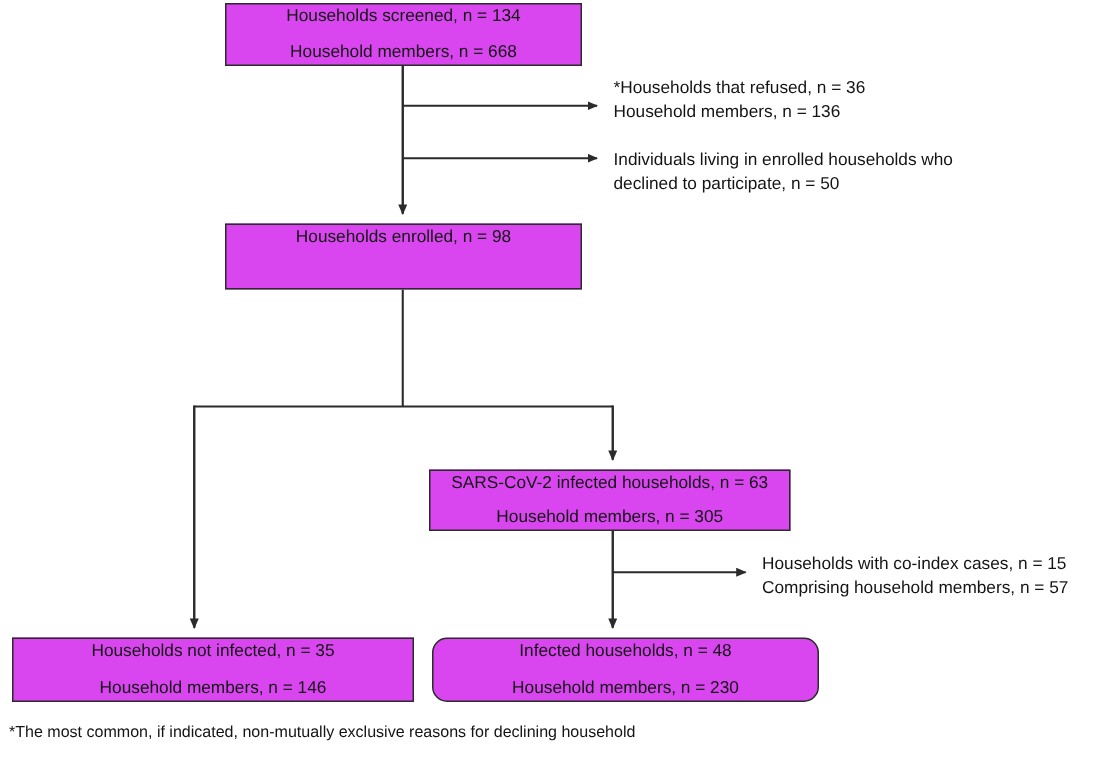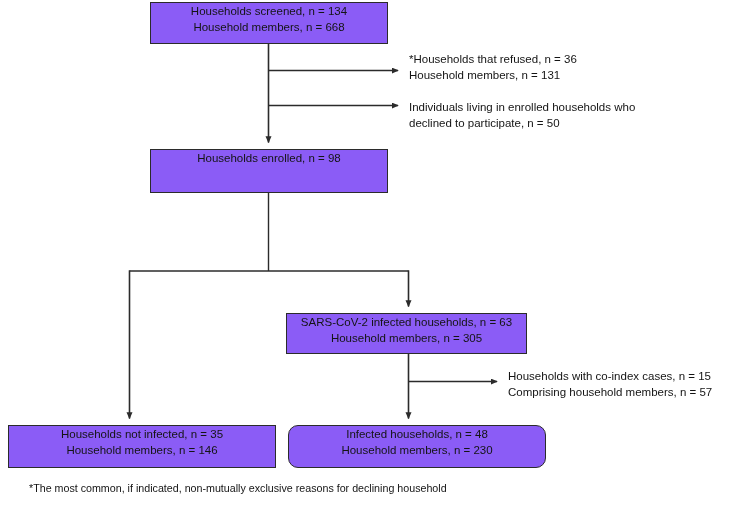--- a/index.html
+++ b/index.html
@@ -26,25 +26,25 @@
     left: 0;
     top: 0;
     width: 729px;
     height: 514px;
     pointer-events: none;
   }
   .node-box {
     position: absolute;
     box-sizing: border-box;
     border: 1px solid #2b2b2b;
-    background: #8b5cf6;
+    background: #d946ef;
     display: flex;
     flex-direction: column;
     align-items: center;
-    justify-content: flex-start;
+    justify-content: space-between;
     text-align: center;
     font-size: 11.5px;
     line-height: 16px;
     color: #141414;
   }
   .node-box .line {
     white-space: nowrap;
     display: block;
   }
   .side-note {
@@ -72,21 +72,21 @@
   }
   
   #box-screened   { left: 150px; top: 2px;   width: 238px; height: 42px; }
   #box-enrolled   { left: 150px; top: 149px; width: 238px; height: 44px; }
   #box-sars       { left: 286px; top: 313px; width: 241px; height: 41px; }
   #box-notinf     { left: 8px;   top: 425px; width: 268px; height: 43px; }
   #box-infected   { left: 288px; top: 425px; width: 258px; height: 43px; border-radius: 10px; }
   #note-refused   { left: 409px; top: 51px;  }
   #note-declined  { left: 409px; top: 99px;  }
   #note-coindex   { left: 508px; top: 368px; }
-  #footnote-block { left: 6px;   top: 481px; margin-left: 23px; }
+  #footnote-block { left: 6px;   top: 481px; }
 </style>
 </head>
 <body>
 
 <div id="flow-root">
 
   <svg class="connectors" viewBox="0 0 729 514" xmlns="http://www.w3.org/2000/svg">
     <defs>
       <marker id="arrowhead" markerWidth="7" markerHeight="7" refX="6.2" refY="3" orient="auto" markerUnits="userSpaceOnUse">
         <path d="M0,0 L7,3 L0,6 z" fill="#2b2b2b"></path>
@@ -131,21 +131,21 @@
     <span class="line">Household members, n = 146</span>
   </div>
 
   <div class="node-box" id="box-infected">
     <span class="line">Infected households, n = 48</span>
     <span class="line">Household members, n = 230</span>
   </div>
 
   <div class="side-note" id="note-refused">
     <span class="line">*Households that refused, n = 36</span>
-    <span class="line">Household members, n = 131</span>
+    <span class="line">Household members, n = 136</span>
   </div>
 
   <div class="side-note" id="note-declined">
     <span class="line">Individuals living in enrolled households who</span>
     <span class="line">declined to participate, n = 50</span>
   </div>
 
   <div class="side-note" id="note-coindex">
     <span class="line">Households with co-index cases, n = 15</span>
     <span class="line">Comprising household members, n = 57</span>

